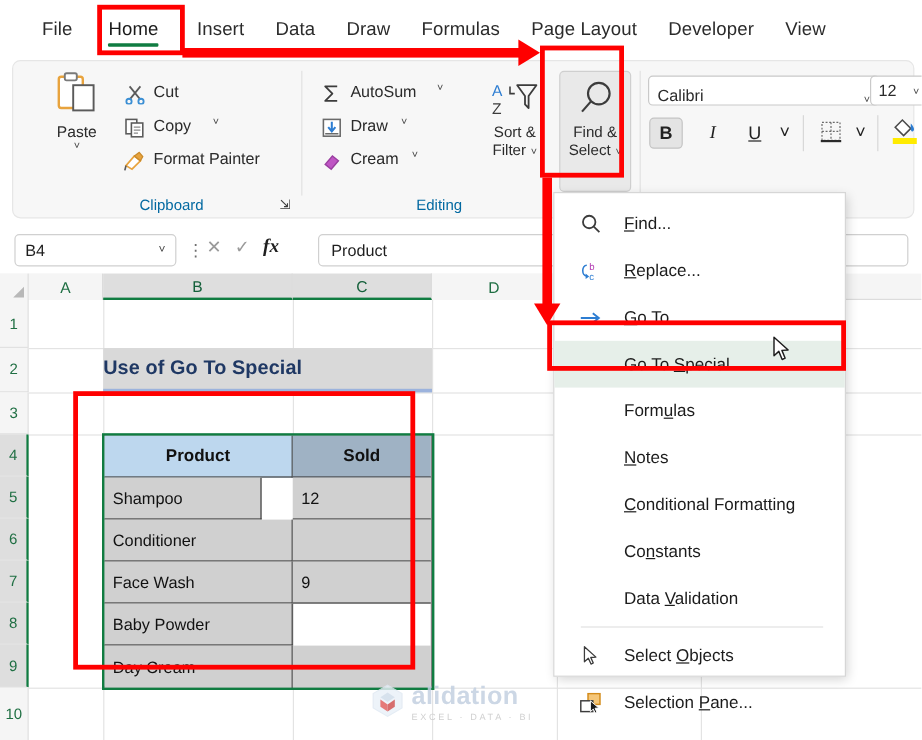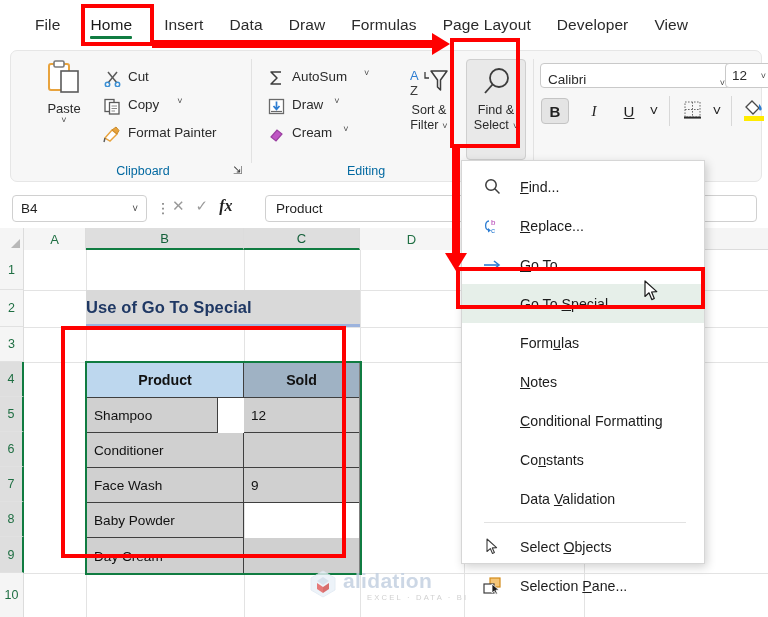--- a/index.html
+++ b/index.html
@@ -190,21 +190,21 @@
   }
 
   
   .cursor { position: absolute; width: 16px; height: 22px; }
 
   
   .wm { position: absolute; left: 308px; top: 566px; width: 200px; height: 40px;
         display: flex; align-items: center; gap: 5px; opacity: .82; }
   .wm-text { display: flex; flex-direction: column; line-height: 1; }
   .wm-main { font-size: 21px; font-weight: bold; color: #c2cfe0; letter-spacing: .3px; }
-  .wm-sub { font-size: 7.6px; color: #c6c6c6; letter-spacing: 2.2px; margin-top: 3px; margin-left: 24px; }
+  .wm-sub { font-size: 7.6px; color: #c6c6c6; letter-spacing: 2.2px; margin-top: 3px; }
 </style>
 </head>
 <body>
 
 <div id="app">
 
   <div class="tabstrip">
     <div class="tab">
       <span>File</span>
     </div>

